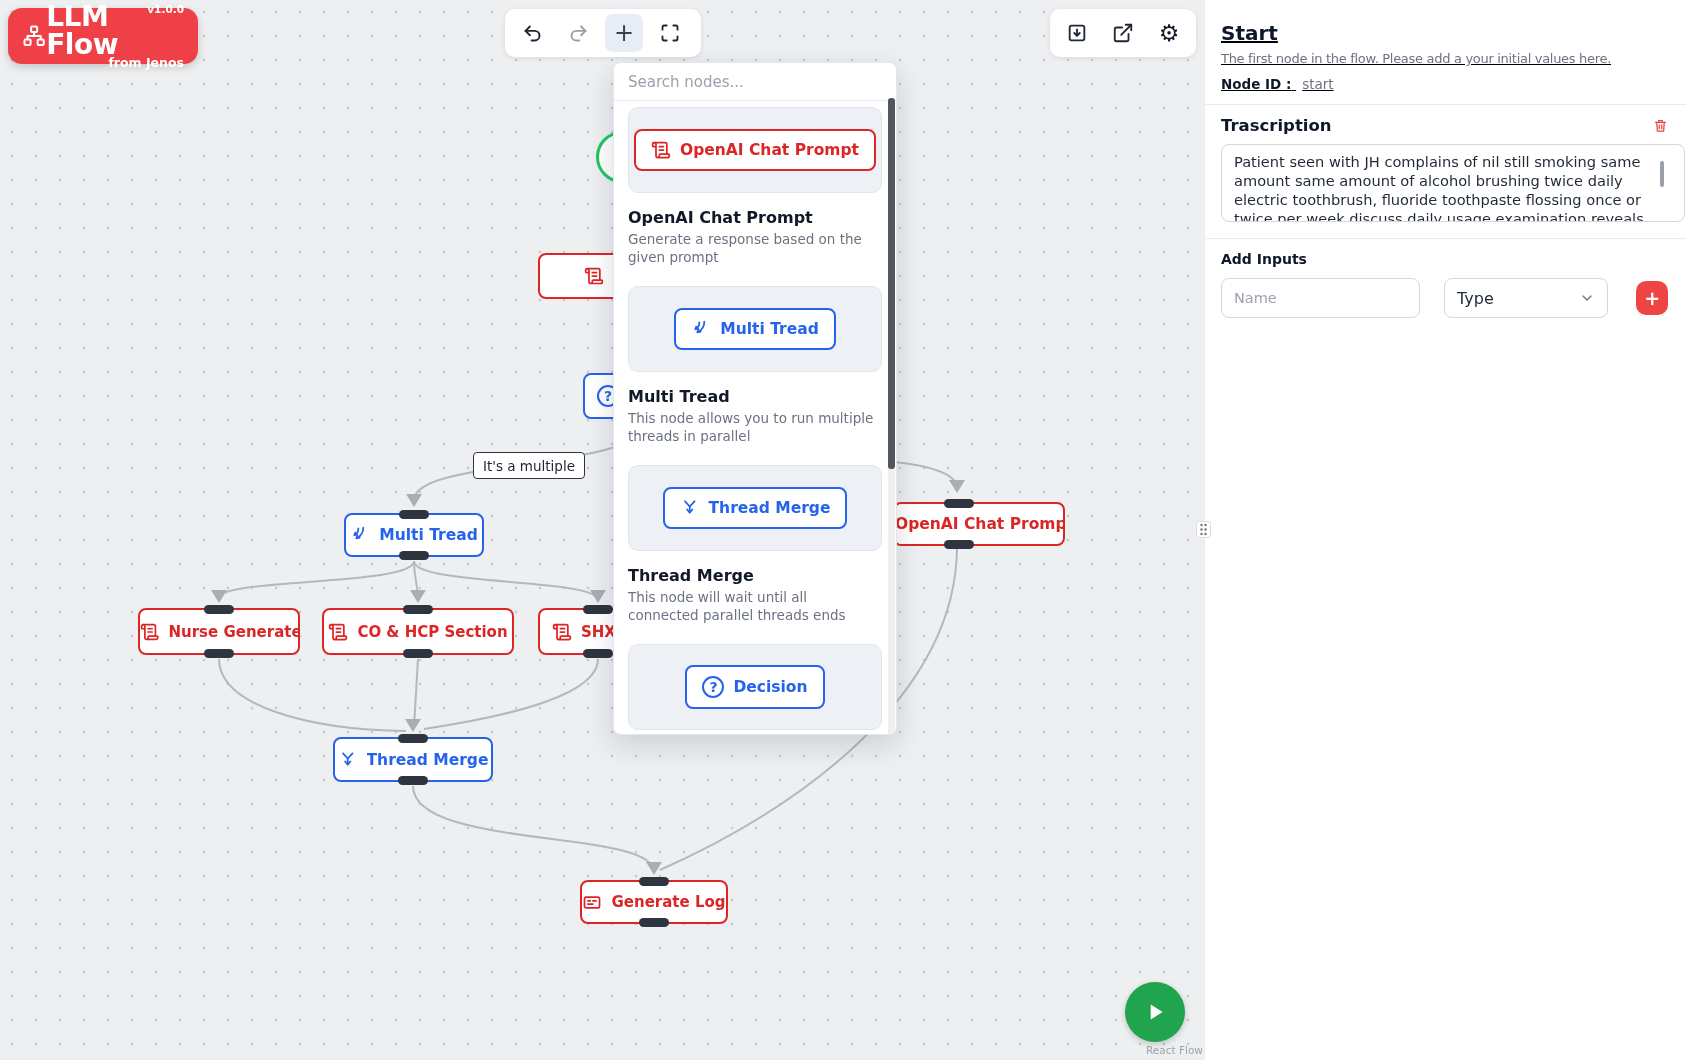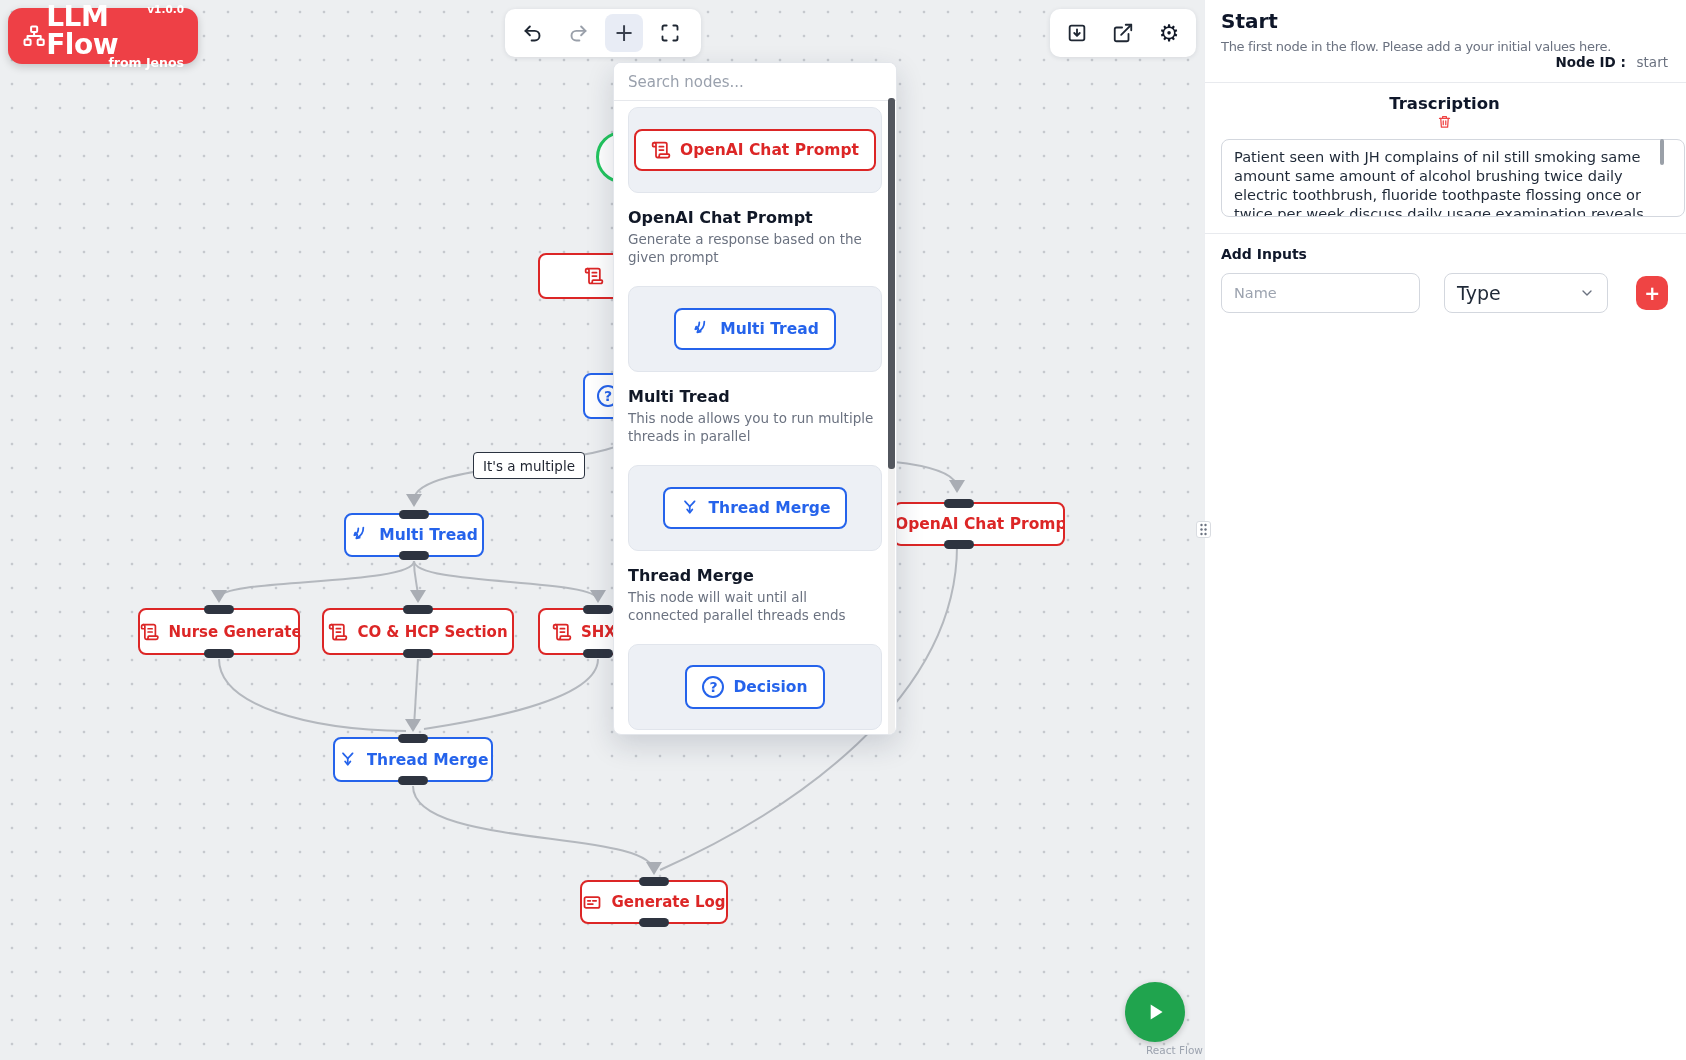--- a/index.html
+++ b/index.html
@@ -72,41 +72,41 @@
   
   #fab{position:absolute;z-index:40;left:1125px;top:982px;width:60px;height:60px;border-radius:50%;
     background:#20a44e;border:none;display:flex;align-items:center;justify-content:center;cursor:pointer;
     box-shadow:0 2px 6px rgba(0,0,0,.2);}
   #attribution{position:absolute;z-index:5;left:1146px;top:1044px;font-size:10.5px;color:#9ca3af;}
   #resizer{position:absolute;z-index:45;left:1196px;top:521px;width:15px;height:17px;background:#fff;
     border:1px solid #d9dce1;border-radius:3px;display:flex;align-items:center;justify-content:center;cursor:col-resize;}
 
   
   #sidebar{position:absolute;left:1204px;top:0;width:482px;height:1060px;background:#fff;border-left:1px solid #eceef1;}
-  .sb-head{padding:9px 18px 12px 16px;}
+  .sb-head{padding:21px 18px 12px 16px;text-decoration:underline;}
   .sb-title{font-size:20px;font-weight:800;color:#0f172a;}
   .sb-sub{margin-top:6px;font-size:13px;letter-spacing:-.3px;color:#6b7280;}
-  .sb-nodeid{font-size:13.5px;color:#111827;font-weight:700;text-align:right;}
+  .sb-nodeid{margin-top:10px;font-size:13.5px;color:#111827;font-weight:700;}
   .sb-nodeid .nid-val{font-weight:400;color:#6b7280;margin-left:6px;}
   .sb-div{height:1px;background:#e8eaee;}
   .sb-sec{padding:11px 18px 0 16px;position:relative;}
-  .sec-row{display:flex;align-items:center;justify-content:space-between;flex-direction:column;}
+  .sec-row{display:flex;align-items:center;justify-content:space-between;}
   .sec-title{font-size:16.5px;font-weight:800;color:#0f172a;}
   .trash-btn{border:none;background:transparent;padding:0;cursor:pointer;display:flex;}
   .sb-textarea{margin-top:9px;width:464px;height:78px;border:1px solid #d3d7de;border-radius:8px;
     padding:7px 12px;font-size:14.6px;line-height:19px;color:#1f2937;resize:none;overflow:hidden;outline:none;}
   #ta-thumb{position:absolute;right:22px;top:56px;width:4px;height:26px;background:#9aa0a8;border-radius:2px;}
   .sb-inputs{padding:12px 18px 0 16px;}
   .ai-label{font-size:14px;font-weight:700;color:#0f172a;}
   .ai-row{margin-top:11px;display:flex;align-items:center;}
   .ai-name{width:199px;height:40px;border:1px solid #d3d7de;border-radius:8px;padding:0 12px;font-size:14.5px;
     color:#374151;outline:none;}
   .ai-name::placeholder{color:#9ca3af;}
   .ai-type{margin-left:24px;width:182px;height:40px;border:1px solid #d3d7de;border-radius:8px;padding:0 12px;
-    display:flex;align-items:center;justify-content:space-between;font-size:19px;color:#1f2937;cursor:pointer;}
+    display:flex;align-items:center;justify-content:space-between;font-size:16px;color:#1f2937;cursor:pointer;}
   .ai-add{margin-left:28px;width:34px;height:34px;border:none;border-radius:10px;background:#ef4444;color:#fff;
     font-size:19px;font-weight:700;line-height:1;cursor:pointer;display:flex;align-items:center;justify-content:center;}
 </style>
 </head>
 <body>
 
 <div id="app">
 
   <div id="canvas">
 

